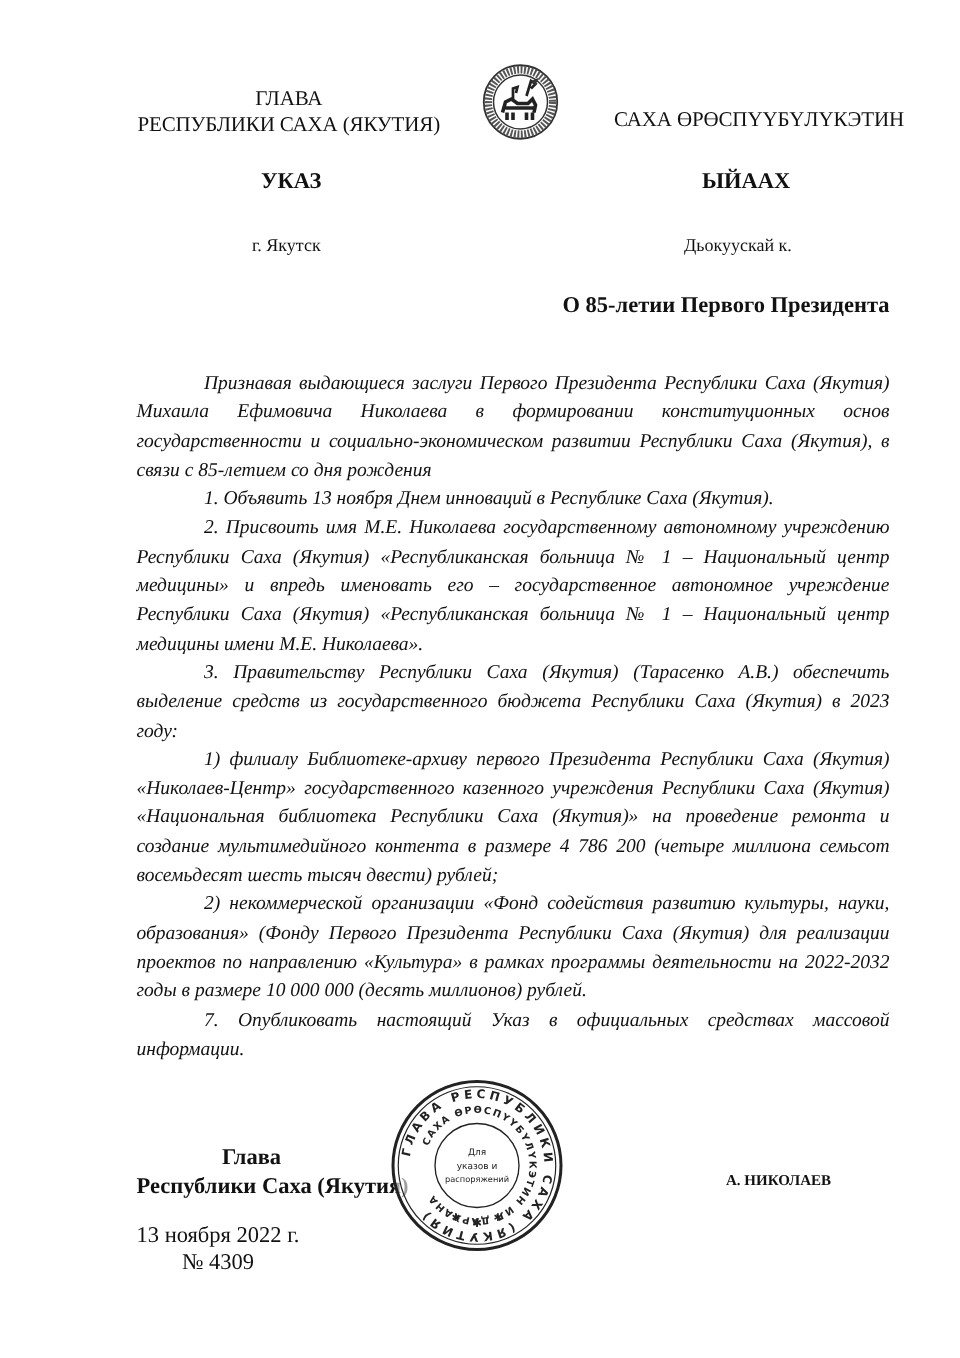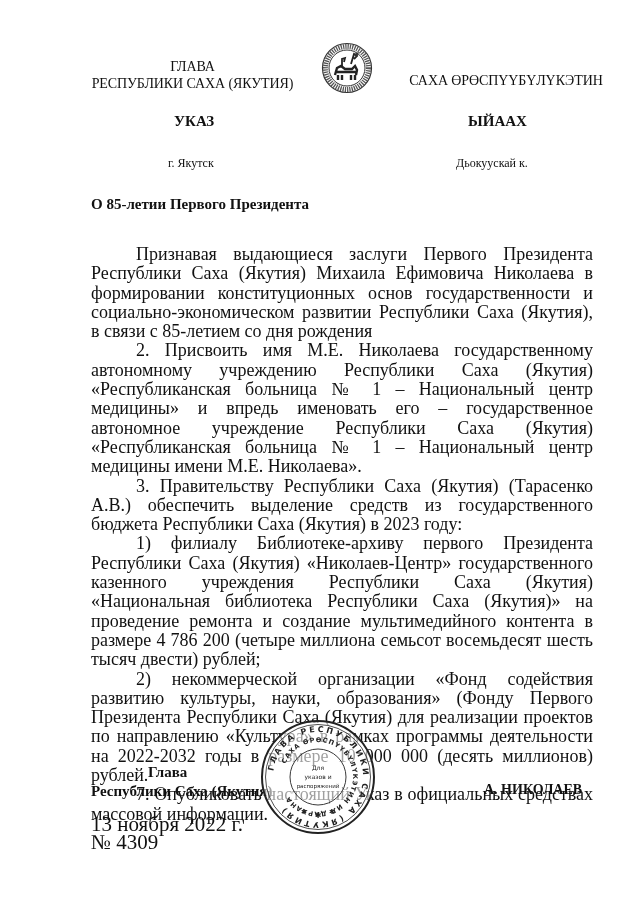--- a/index.html
+++ b/index.html
@@ -7,32 +7,32 @@
          font-family: "Liberation Serif", "DejaVu Serif", serif; color: #111; }
   .hdr-left { position: absolute; left: 80px; top: 58px; width: 225px; text-align: center;
               font-size: 14px; line-height: 17px; letter-spacing: -0.1px; }
   .hdr-right { position: absolute; left: 396px; top: 72px; width: 220px; text-align: center;
                font-size: 14px; line-height: 17px; letter-spacing: -0.1px; }
   .emblem { position: absolute; left: 321px; top: 42px; width: 52px; height: 52px; }
   .ukaz { position: absolute; top: 113px; font-weight: bold; font-size: 15px; }
   .ukaz.l { left: 174px; } .ukaz.r { left: 468px; }
   .city { position: absolute; top: 156px; font-weight: normal; font-size: 12px; }
   .city.l { left: 168px; } .city.r { left: 439px; margin-left: 17px; }
-  .title { position: absolute; left: 91px; width: 502px; top: 196px; text-align: left;
+  .title { position: absolute; left: 91px; width: 502px; top: 196px; text-align: right;
            font-weight: bold; font-size: 15px; line-height: 17px; }
   .body { position: absolute; left: 91px; width: 502px; top: 245px;
-          font-size: 18px; line-height: 19.3px; }
+          font-size: 13px; line-height: 19.3px; font-style: italic; }
   .body p { margin: 0; text-align: justify; text-indent: 45px; }
   .body p.noind { text-indent: 0; }
   .spaced { letter-spacing: 3.2px; }
   .sig-title { position: absolute; left: 91px; top: 763px; font-weight: bold; font-size: 15px;
                line-height: 19px; }
   .sig-title .t1 { padding-left: 57px; display: block; }
-  .sig-name { position: absolute; left: 484px; top: 782px; font-weight: bold; font-size: 14px; }
-  .date { position: absolute; left: 91px; top: 815px; font-size: 21px; line-height: 18px; }
+  .sig-name { position: absolute; left: 484px; top: 782px; font-weight: bold; font-size: 10px; }
+  .date { position: absolute; left: 91px; top: 815px; font-size: 15px; line-height: 18px; text-align: center; }
   .stamp { position: absolute; left: 258px; top: 718px; width: 120px; height: 118px; }
 </style>
 </head>
 <body>
 
 <div class="hdr-left">
   <div>ГЛАВА</div>
   <div>РЕСПУБЛИКИ САХА (ЯКУТИЯ)</div>
 </div>
 
@@ -55,20 +55,21 @@
 <div class="ukaz r">ЫЙААХ</div>
 <div class="city l">г. Якутск</div>
 <div class="city r">Дьокуускай к.</div>
 
 <div class="title">
   <div>О 85-летии Первого Президента</div>
 </div>
 
 <div class="body">
   <p>Признавая выдающиеся заслуги Первого Президента Республики Саха (Якутия) Михаила Ефимовича Николаева в формировании конституционных основ государственности и социально-экономическом развитии Республики Саха (Якутия), в связи с 85-летием со дня рождения</p>
+  <p>1. Объявить 13 ноября Днем инноваций в Республике Саха (Якутия).</p>
   <p>2. Присвоить имя М.Е. Николаева государственному автономному учреждению Республики Саха (Якутия) «Республиканская больница № 1 – Национальный центр медицины» и впредь именовать его – государственное автономное учреждение Республики Саха (Якутия) «Республиканская больница № 1 – Национальный центр медицины имени М.Е. Николаева».</p>
   <p>3. Правительству Республики Саха (Якутия) (Тарасенко А.В.) обеспечить выделение средств из государственного бюджета Республики Саха (Якутия) в 2023 году:</p>
   <p>1) филиалу Библиотеке-архиву первого Президента Республики Саха (Якутия) «Николаев-Центр» государственного казенного учреждения Республики Саха (Якутия) «Национальная библиотека Республики Саха (Якутия)» на проведение ремонта и создание мультимедийного контента в размере 4 786 200 (четыре миллиона семьсот восемьдесят шесть тысяч двести) рублей;</p>
   <p>2) некоммерческой организации «Фонд содействия развитию культуры, науки, образования» (Фонду Первого Президента Республики Саха (Якутия) для реализации проектов по направлению «Культура» в рамках программы деятельности на 2022-2032 годы в размере 10 000 000 (десять миллионов) рублей.</p>
   <p>7. Опубликовать настоящий Указ в официальных средствах массовой информации.</p>
 </div>
 
 <div class="sig-title">
   <span class="t1">Глава</span>
   <span>Республики Саха (Якутия)</span>

